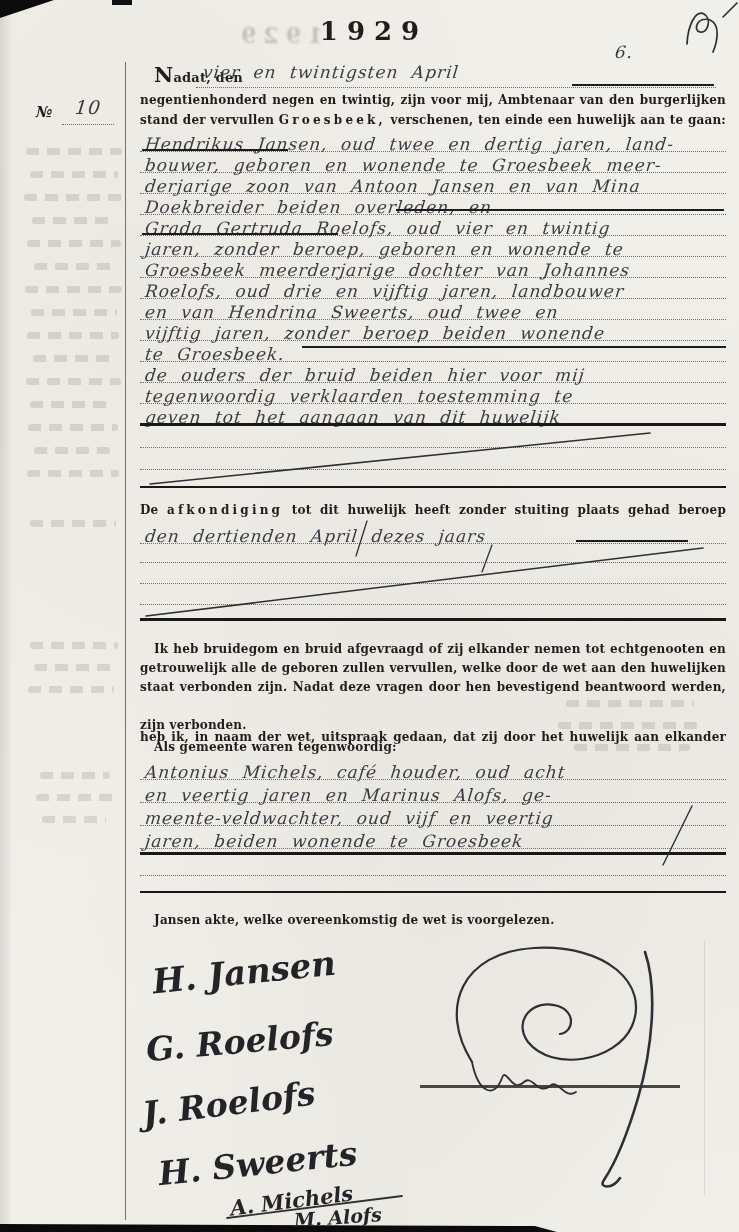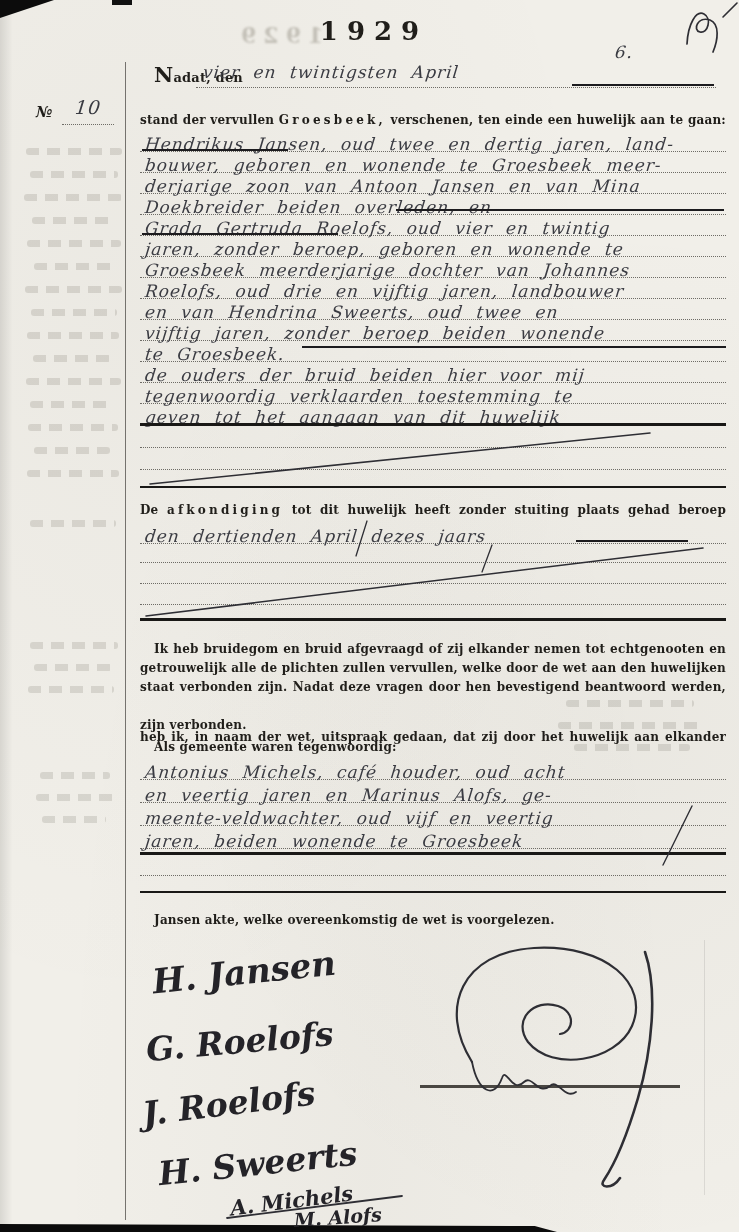--- a/index.html
+++ b/index.html
@@ -104,20 +104,21 @@
   <div class="nr-label">№</div>
   <div class="nr-val hw">10</div>
   <div class="nr-dots"></div>
 
   <div class="print noj" style="top:66px;">
     <span class="heden" style="padding-left:14px;">Nadat, den</span>
   </div>
   <span class="hw" style="position:absolute;left:202px;top:62px;">vier en twintigsten April</span>
   <div class="dotline" style="left:196px;top:87px;width:520px;"></div>
   <div class="stroke" style="left:572px;top:84px;width:142px;height:2px;"></div>
+  <div class="print" style="top:92px;">negentienhonderd negen en twintig, zijn voor mij, Ambtenaar van den burgerlijken</div>
   <div class="print" style="top:112px;">
     <span>stand der vervullen</span>
     <span class="sp">Groesbeek,</span>
     <span>verschenen, ten einde een huwelijk aan te gaan:</span>
   </div>
 
   <div class="wline" style="top:130px;">
     <span class="hw">Hendrikus Jansen, oud twee en dertig jaren, land-</span>
     <div class="stroke" style="left:2px;bottom:0;width:146px;height:2.5px;"></div>
   </div>
@@ -177,21 +178,21 @@
   <div class="wline" style="top:522px;">
     <span class="hw">den dertienden April dezes jaars</span>
     <div class="stroke" style="left:436px;top:18px;width:112px;height:2px;"></div>
   </div>
   <div class="dotline" style="top:562px;"></div>
   <div class="dotline" style="top:583px;"></div>
   <div class="dotline" style="top:604px;"></div>
   <div class="rule" style="top:618px;height:2.5px;"></div>
 
   <div class="print" style="top:641px;padding-left:14px;width:572px;">Ik heb bruidegom en bruid afgevraagd of zij elkander nemen tot echtgenooten en</div>
-  <div class="print" style="top:660px;">getrouwelijk alle de plichten zullen vervullen, welke door de wet aan den huwelijken</div>
+  <div class="print" style="top:660px;">getrouwelijk alle de geboren zullen vervullen, welke door de wet aan den huwelijken</div>
   <div class="print" style="top:679px;">staat verbonden zijn. Nadat deze vragen door hen bevestigend beantwoord werden,</div>
   <div class="print" style="top:729px;">heb ik, in naam der wet, uitspraak gedaan, dat zij door het huwelijk aan elkander</div>
   <div class="print noj" style="top:717px;">zijn verbonden.</div>
   <div class="print noj" style="top:739px;padding-left:14px;">Als gemeente waren tegenwoordig:</div>
 
   <div class="wline" style="top:758px;">
       <span class="hw">Antonius Michels, café houder, oud acht</span>
     </div>
   <div class="wline" style="top:781px;">
       <span class="hw">en veertig jaren en Marinus Alofs, ge-</span>

